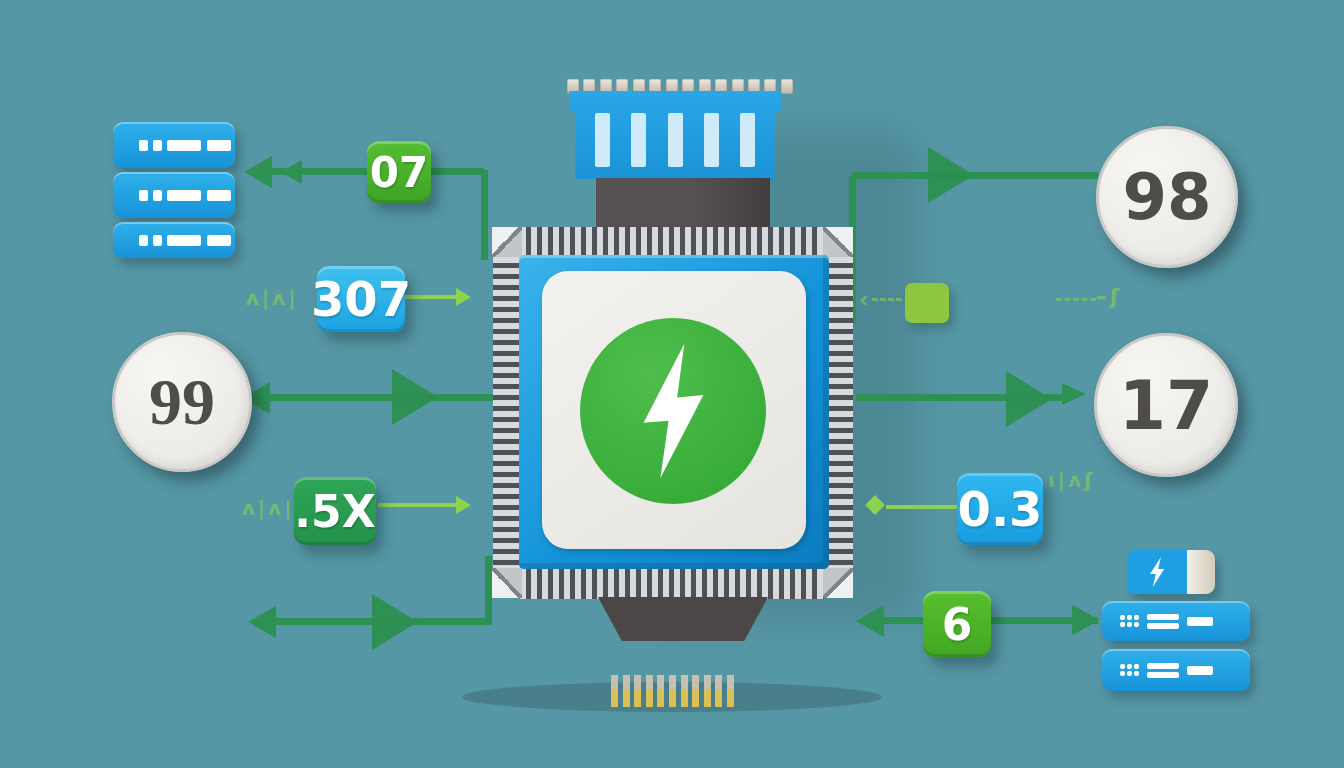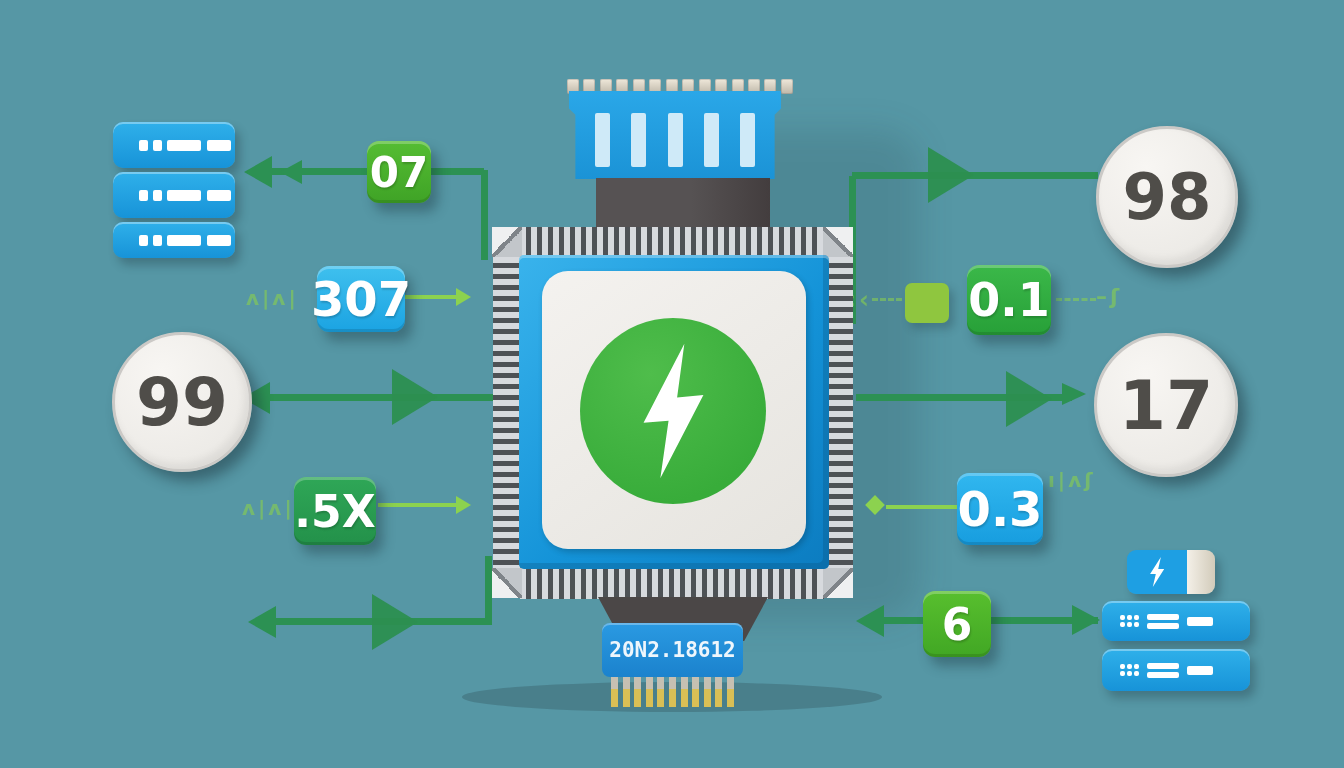--- a/index.html
+++ b/index.html
@@ -147,23 +147,20 @@
 
   <div class="abs frame"></div>
   <div class="abs core"></div>
   <div class="abs logo">
     <svg width="86" height="132" viewBox="0 0 60 100">
       <polygon points="43,0 7,57 26,57 16,100 54,40 34,40" fill="#ffffff"></polygon>
     </svg>
   </div>
 
   <div class="abs block-bottom"></div>
-  <div class="abs plate">
-    <span>20N2.18612</span>
-  </div>
   <div class="abs gold-pins"></div>
 
   <div class="abs bar" style="left:113px;top:122px;width:122px;height:46px;">
     <i class="pad" style="background:none"></i>
       <i class="sq"></i>
       <i class="sq"></i>
       <i class="d1"></i>
       <i class="d2"></i>
   </div>
   <div class="abs bar" style="left:113px;top:172px;width:122px;height:46px;">
@@ -192,21 +189,21 @@
   <div class="abs marks" style="left:246px;top:286px;">ʌ|ʌ|</div>
   <div class="abs thin" style="left:392px;top:295px;width:66px;height:4px;"></div>
   <div class="abs thin-head" style="left:456px;top:288px;"></div>
   <div class="abs badge" style="left:302px;top:266px;width:88px;height:66px;font-size:48px;background:linear-gradient(180deg,#3fc0ee,#1ba3e2);margin-left:15px;">
     <span>307</span>
   </div>
 
   <div class="abs line" style="left:250px;top:394px;width:243px;height:7px;"></div>
   <div class="abs head-left" style="left:242px;top:382px;"></div>
   <div class="abs big-tri" style="left:392px;top:369px;"></div>
-  <div class="abs circle" style="left:112px;top:332px;width:134px;height:134px;font-size:66px;">
+  <div class="abs circle" style="left:112px;top:332px;width:134px;height:134px;font-size:66px;font-family:Liberation Serif, serif;">
     <span>99</span>
   </div>
 
   <div class="abs marks" style="left:242px;top:496px;">ʌ|ʌ|</div>
   <div class="abs thin" style="left:378px;top:503px;width:80px;height:4px;"></div>
   <div class="abs thin-head" style="left:456px;top:496px;"></div>
   <div class="abs badge" style="left:294px;top:477px;width:82px;height:68px;font-size:44px;background:linear-gradient(180deg,#2fa757,#23914a);">
     <span>.5X</span>
   </div>
 
@@ -219,23 +216,20 @@
   <div class="abs line" style="left:852px;top:172px;width:246px;height:7px;"></div>
   <div class="abs big-tri" style="left:928px;top:147px;"></div>
   <div class="abs circle" style="left:1096px;top:126px;width:136px;height:136px;font-size:64px;">
     <span>98</span>
   </div>
 
   <div class="abs marks" style="left:846px;top:286px;font-size:24px;">‹‹</div>
   <div class="abs dashed" style="left:872px;top:298px;width:30px;"></div>
   <div class="abs" style="left:905px;top:283px;width:44px;height:40px;border-radius:7px;background:#8fc63f;z-index:8;
        box-shadow:5px 6px 8px rgba(22,42,52,.25);"></div>
-  <div class="abs badge" style="left:967px;top:265px;width:84px;height:70px;font-size:46px;background:linear-gradient(180deg,#3bb849,#27a038);">
-    <span>0.1</span>
-  </div>
   <div class="abs dashed" style="left:1056px;top:298px;width:40px;"></div>
   <div class="abs marks" style="left:1096px;top:284px;font-size:22px;">–ʃ</div>
 
   <div class="abs line" style="left:856px;top:394px;width:216px;height:7px;"></div>
   <div class="abs head-right" style="left:1062px;top:383px;border-top-width:11px;border-bottom-width:11px;border-left-width:24px;"></div>
   <div class="abs big-tri" style="left:1006px;top:371px;"></div>
   <div class="abs circle" style="left:1094px;top:333px;width:138px;height:138px;font-size:68px;">
     <span>17</span>
   </div>
 

